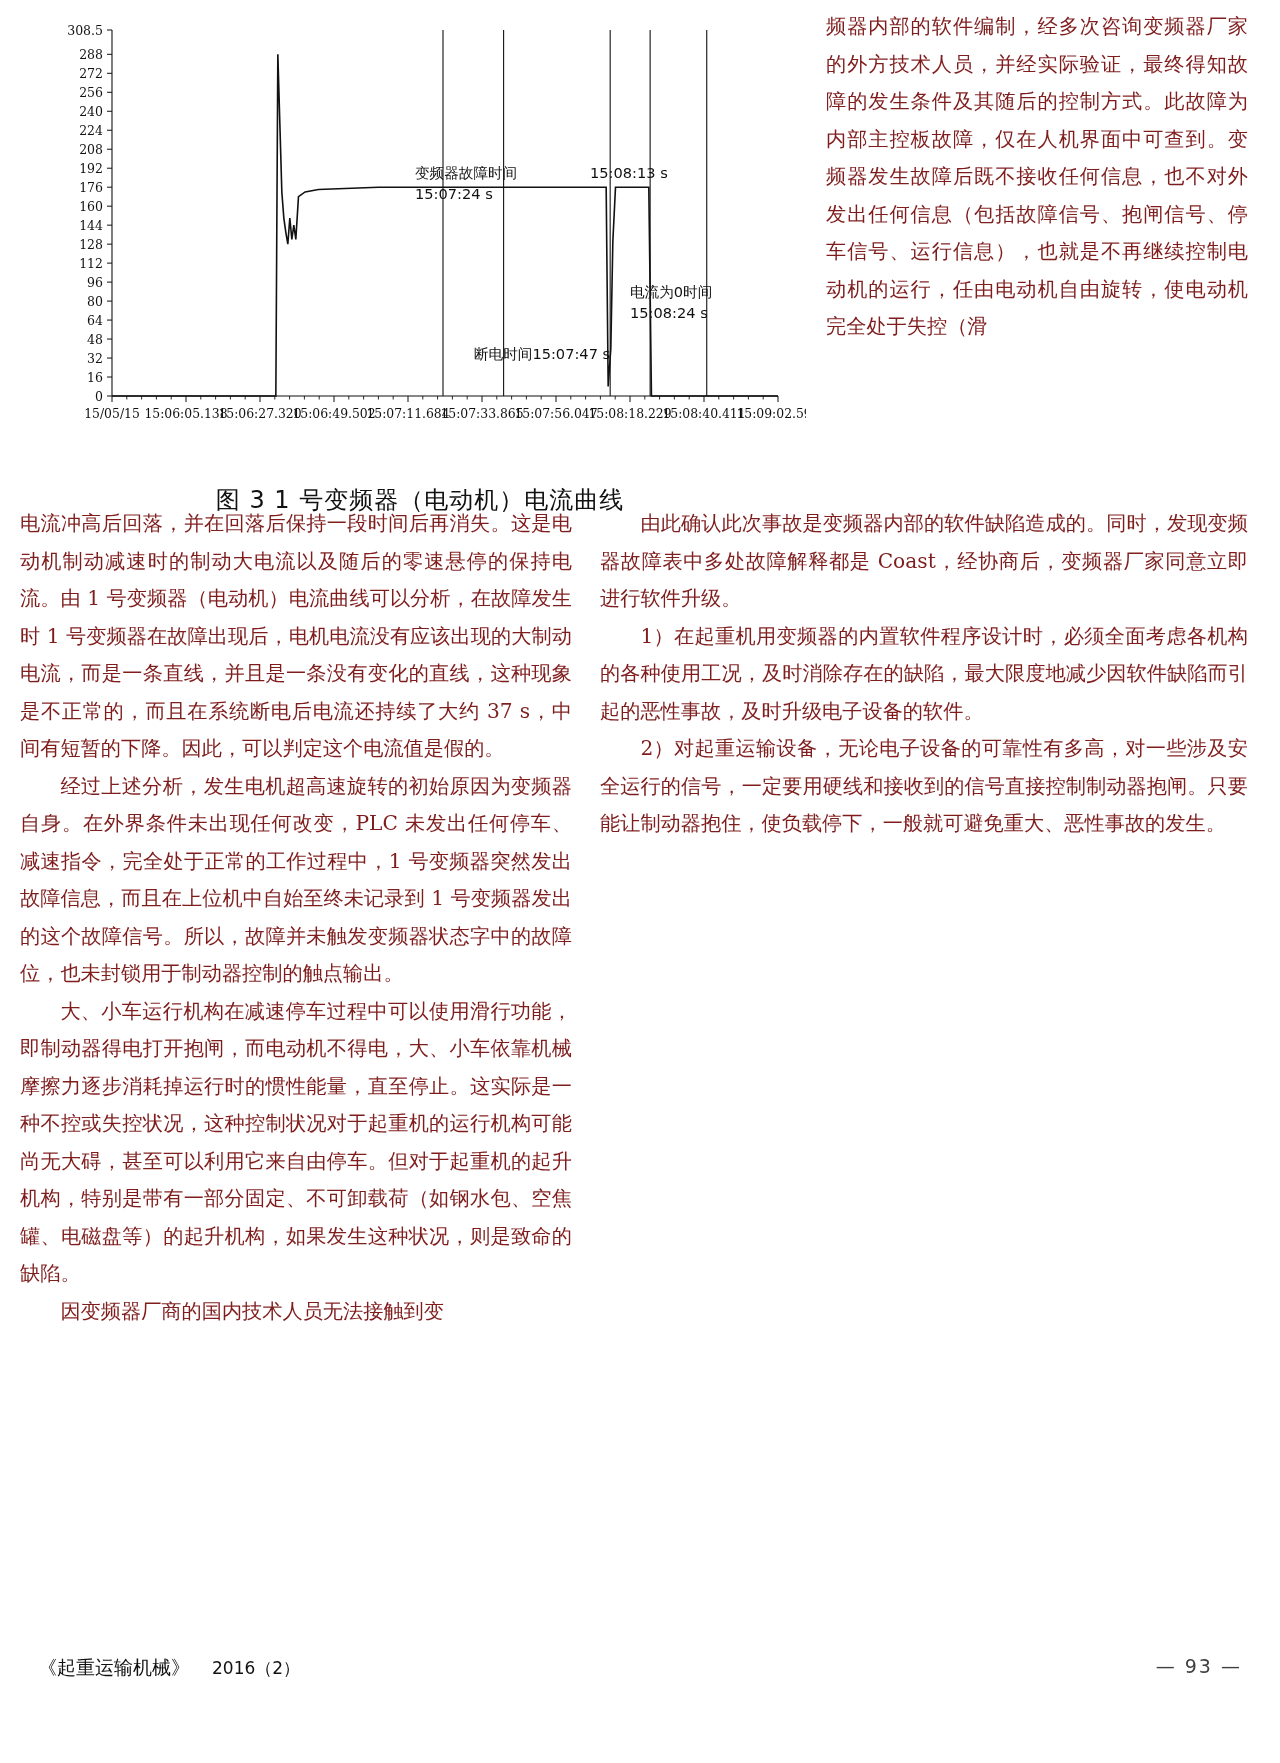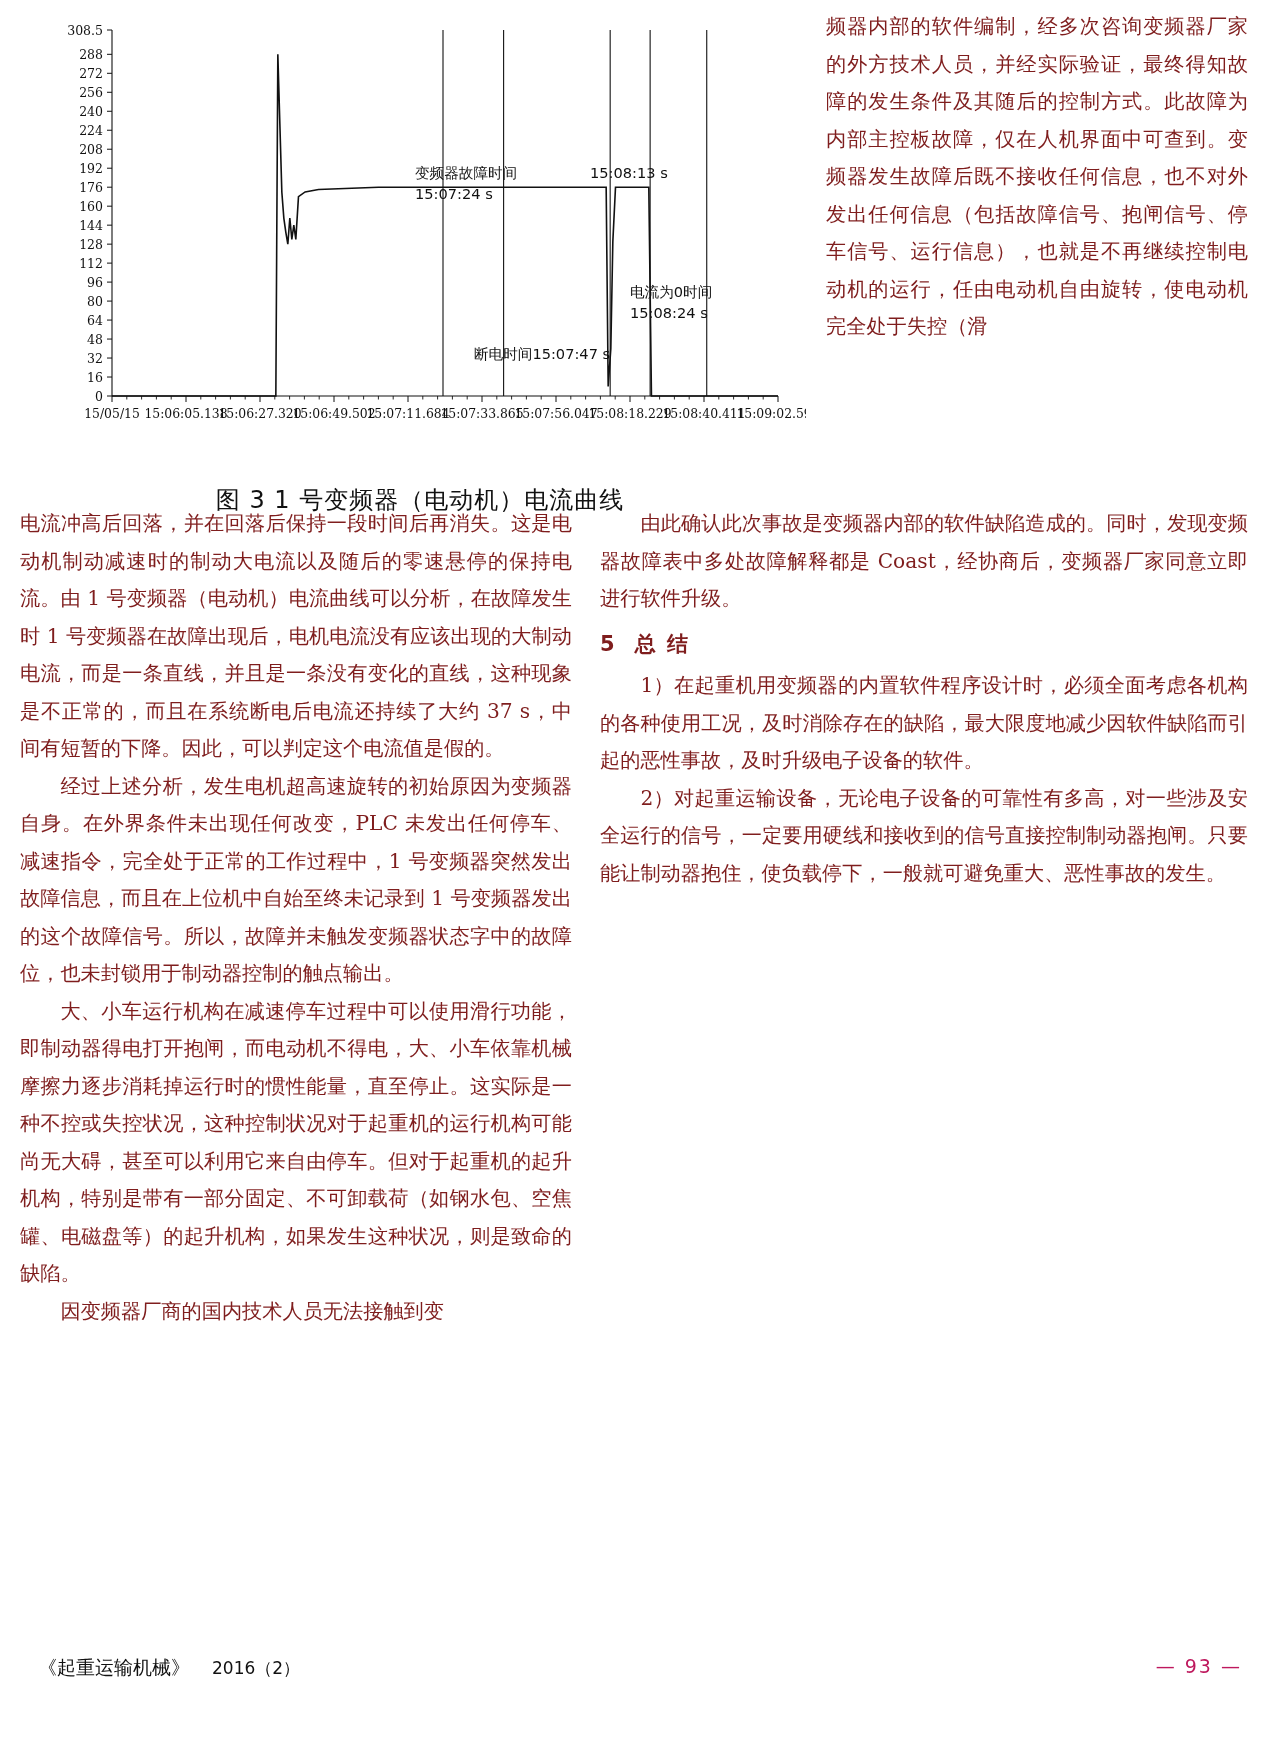--- a/index.html
+++ b/index.html
@@ -57,21 +57,21 @@
   }
   .footer-left{
     position:absolute;left:38px;top:0;
     font-family:"DejaVu Sans","Liberation Sans",sans-serif;
     font-size:19px;color:#111;
   }
   .footer-left .year{margin-left:22px;font-size:17px;margin-top:26px;}
   .footer-right{
     position:absolute;right:38px;top:0;
     font-family:"DejaVu Sans","Liberation Sans",sans-serif;
-    font-size:19px;color:#be185d;letter-spacing:2px;
+    font-size:19px;color:#404040;letter-spacing:2px;
   }
 
   
   .tick-lbl{font-family:"DejaVu Serif","Liberation Serif",serif;font-size:12.5px;fill:#111;}
   .xtick-lbl{font-family:"DejaVu Serif","Liberation Serif",serif;font-size:12.4px;fill:#111;}
   .anno{font-family:"DejaVu Sans","Liberation Sans",sans-serif;font-size:14.6px;fill:#111;}
 </style>
 </head>
 <body>
 
@@ -224,23 +224,20 @@
   <div class="col col-left-main">
     <p class="noindent">电流冲高后回落，并在回落后保持一段时间后再消失。这是电动机制动减速时的制动大电流以及随后的零速悬停的保持电流。由 1 号变频器（电动机）电流曲线可以分析，在故障发生时 1 号变频器在故障出现后，电机电流没有应该出现的大制动电流，而是一条直线，并且是一条没有变化的直线，这种现象是不正常的，而且在系统断电后电流还持续了大约 37 s，中间有短暂的下降。因此，可以判定这个电流值是假的。</p>
     <p>经过上述分析，发生电机超高速旋转的初始原因为变频器自身。在外界条件未出现任何改变，PLC 未发出任何停车、减速指令，完全处于正常的工作过程中，1 号变频器突然发出故障信息，而且在上位机中自始至终未记录到 1 号变频器发出的这个故障信号。所以，故障并未触发变频器状态字中的故障位，也未封锁用于制动器控制的触点输出。</p>
     <p>大、小车运行机构在减速停车过程中可以使用滑行功能，即制动器得电打开抱闸，而电动机不得电，大、小车依靠机械摩擦力逐步消耗掉运行时的惯性能量，直至停止。这实际是一种不控或失控状况，这种控制状况对于起重机的运行机构可能尚无大碍，甚至可以利用它来自由停车。但对于起重机的起升机构，特别是带有一部分固定、不可卸载荷（如钢水包、空焦罐、电磁盘等）的起升机构，如果发生这种状况，则是致命的缺陷。</p>
     <p>因变频器厂商的国内技术人员无法接触到变</p>
   </div>
 
   <div class="col col-right-main">
     <p>由此确认此次事故是变频器内部的软件缺陷造成的。同时，发现变频器故障表中多处故障解释都是 Coast，经协商后，变频器厂家同意立即进行软件升级。</p>
 
-    <div class="sec-head">
-      <span class="num">5</span><span>总  结</span>
-    </div>
 
     <p>1）在起重机用变频器的内置软件程序设计时，必须全面考虑各机构的各种使用工况，及时消除存在的缺陷，最大限度地减少因软件缺陷而引起的恶性事故，及时升级电子设备的软件。</p>
     <p>2）对起重运输设备，无论电子设备的可靠性有多高，对一些涉及安全运行的信号，一定要用硬线和接收到的信号直接控制制动器抱闸。只要能让制动器抱住，使负载停下，一般就可避免重大、恶性事故的发生。</p>
   </div>
 
   <div class="footer">
     <div class="footer-left">
       <span>《起重运输机械》</span><span class="year">2016（2）</span>
     </div>
     <div class="footer-right">— 93 —</div>

